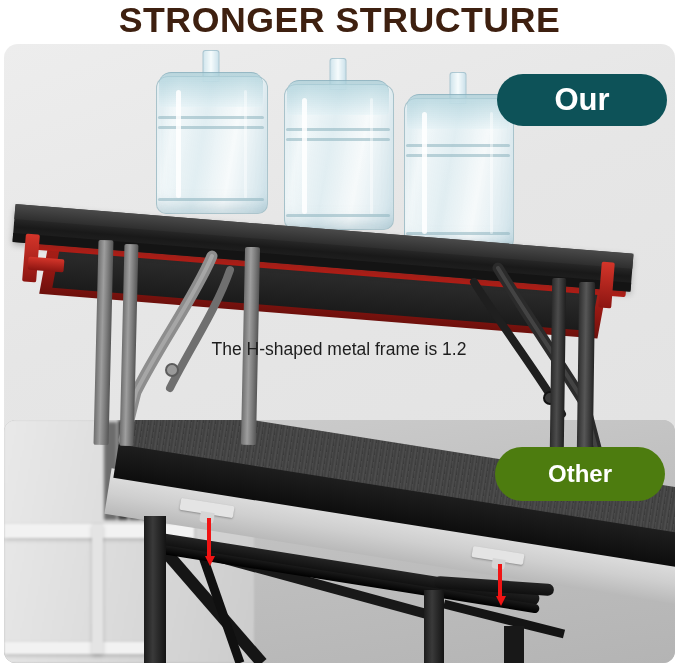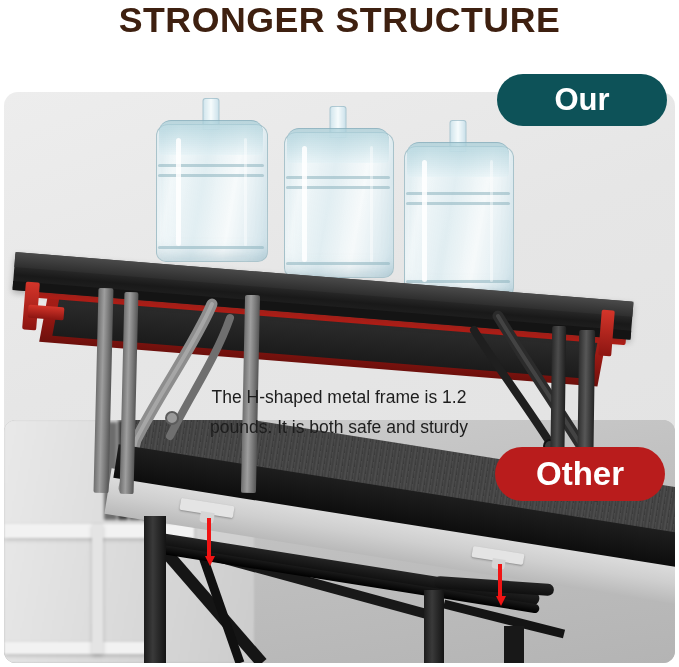--- a/index.html
+++ b/index.html
@@ -38,21 +38,20 @@
     position: absolute;
     overflow: hidden;
   }
   .panel-our {
     left: 4px;
     top: 44px;
     width: 671px;
     height: 462px;
     border-radius: 14px;
     background: linear-gradient(160deg,#ededed 0%, #e6e6e6 45%, #e2e2e2 100%);
-    margin-top: 48px;
   }
   .panel-other {
     left: 4px;
     top: 420px;
     width: 671px;
     height: 243px;
     border-radius: 12px;
     background: #bdbdbd;
   }
 
@@ -75,22 +74,22 @@
     border-radius: 28px;
     background: #0d5258;
     font-size: 31px;
   }
   .badge-other {
     right: 14px;
     top: 447px;
     width: 170px;
     height: 54px;
     border-radius: 27px;
-    background: #b91c1c;
-    font-size: 33px;
+    background: #4d7c0f;
+    font-size: 24px;
   }
 
   
   .caption {
     position: absolute;
     left: 110px;
     top: 290px;
     width: 450px;
     text-align: center;
     font-size: 17.5px;
@@ -419,21 +418,20 @@
     </svg>
 
     <div class="leg leg-fl"></div>
     <div class="leg leg-fl2"></div>
     <div class="leg leg-br"></div>
     <div class="leg leg-right-inner"></div>
     <div class="leg leg-right-outer"></div>
 
     <div class="caption">
       <span>The H-shaped metal frame is 1.2</span>
-      <span>pounds. It is both safe and sturdy</span>
     </div>
   </div>
 </div>
 
 <div class="panel panel-other">
   <div class="other-scene">
     <div class="bg-wall"></div>
 
     <div class="shelf-unit">
       <div class="shelf-board shelf-b1"></div>

